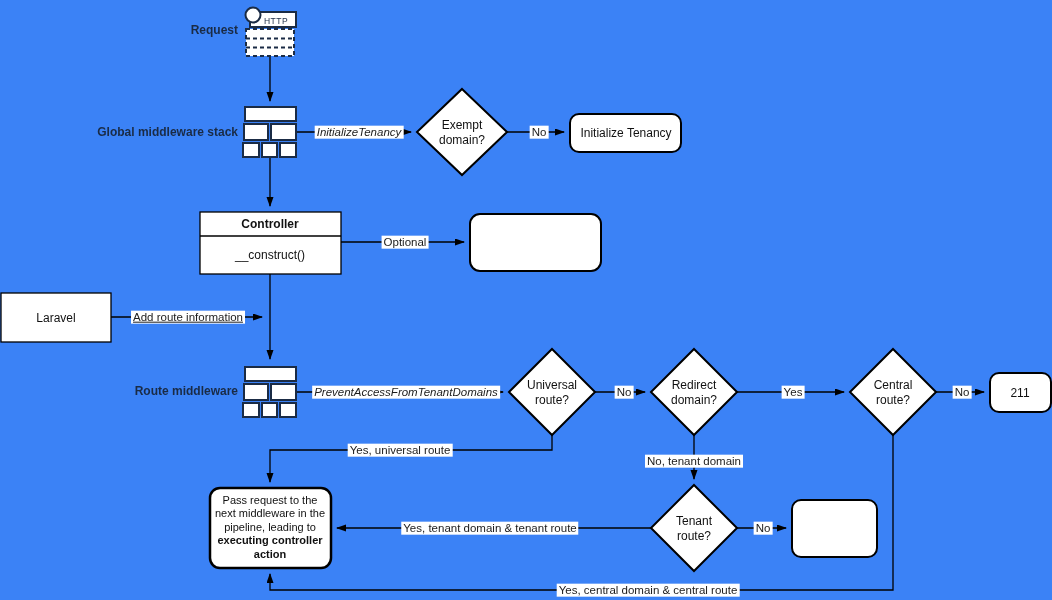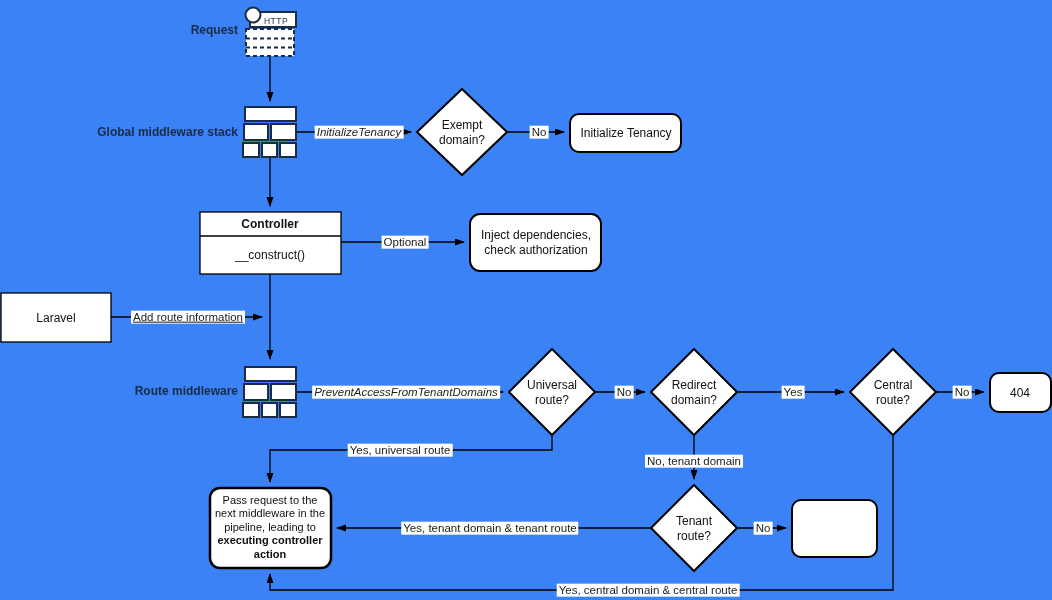--- a/index.html
+++ b/index.html
@@ -99,26 +99,25 @@
   </svg>
 
   <div class="side-label" style="left:88px;top:24px;width:150px;">Request</div>
   <div class="side-label" style="left:88px;top:126px;width:150px;">Global middleware stack</div>
   <div class="side-label" style="left:98px;top:385px;width:140px;">Route middleware</div>
 
   <div class="node-text" style="left:462px;top:133px;width:70px;">Exempt domain?</div>
   <div class="node-text nowrap" style="left:626px;top:133px;">Initialize Tenancy</div>
   <div class="node-text nowrap ctl-title" style="left:270px;top:224px;">Controller</div>
   <div class="node-text nowrap" style="left:270px;top:255px;">__construct()</div>
-  <div class="node-text" style="left:536px;top:243px;width:130px;">Inject dependencies, check authorization</div>
   <div class="node-text nowrap" style="left:56px;top:318px;">Laravel</div>
   <div class="node-text" style="left:552px;top:393px;width:66px;">Universal route?</div>
   <div class="node-text" style="left:694px;top:393px;width:62px;">Redirect domain?</div>
   <div class="node-text" style="left:893px;top:393px;width:56px;">Central route?</div>
-  <div class="node-text nowrap" style="left:1020px;top:393px;">404</div>
+  <div class="node-text nowrap" style="left:1020px;top:393px;">211</div>
   <div class="node-text" style="left:694px;top:529px;width:50px;">Tenant route?</div>
   <div class="node-text pass-text" style="left:270px;top:528px;width:116px;"><span>Pass request to the next middleware in the pipeline, leading to </span><b>executing controller action</b></div>
 
   <div class="lbl it" style="left:359px;top:132px;">InitializeTenancy</div>
   <div class="lbl" style="left:539px;top:132px;">No</div>
   <div class="lbl" style="left:405px;top:242px;">Optional</div>
   <div class="lbl" style="left:188px;top:317px;text-decoration:underline;">Add route information</div>
   <div class="lbl it" style="left:406px;top:392px;">PreventAccessFromTenantDomains</div>
   <div class="lbl" style="left:624px;top:392px;">No</div>
   <div class="lbl" style="left:793px;top:392px;">Yes</div>

